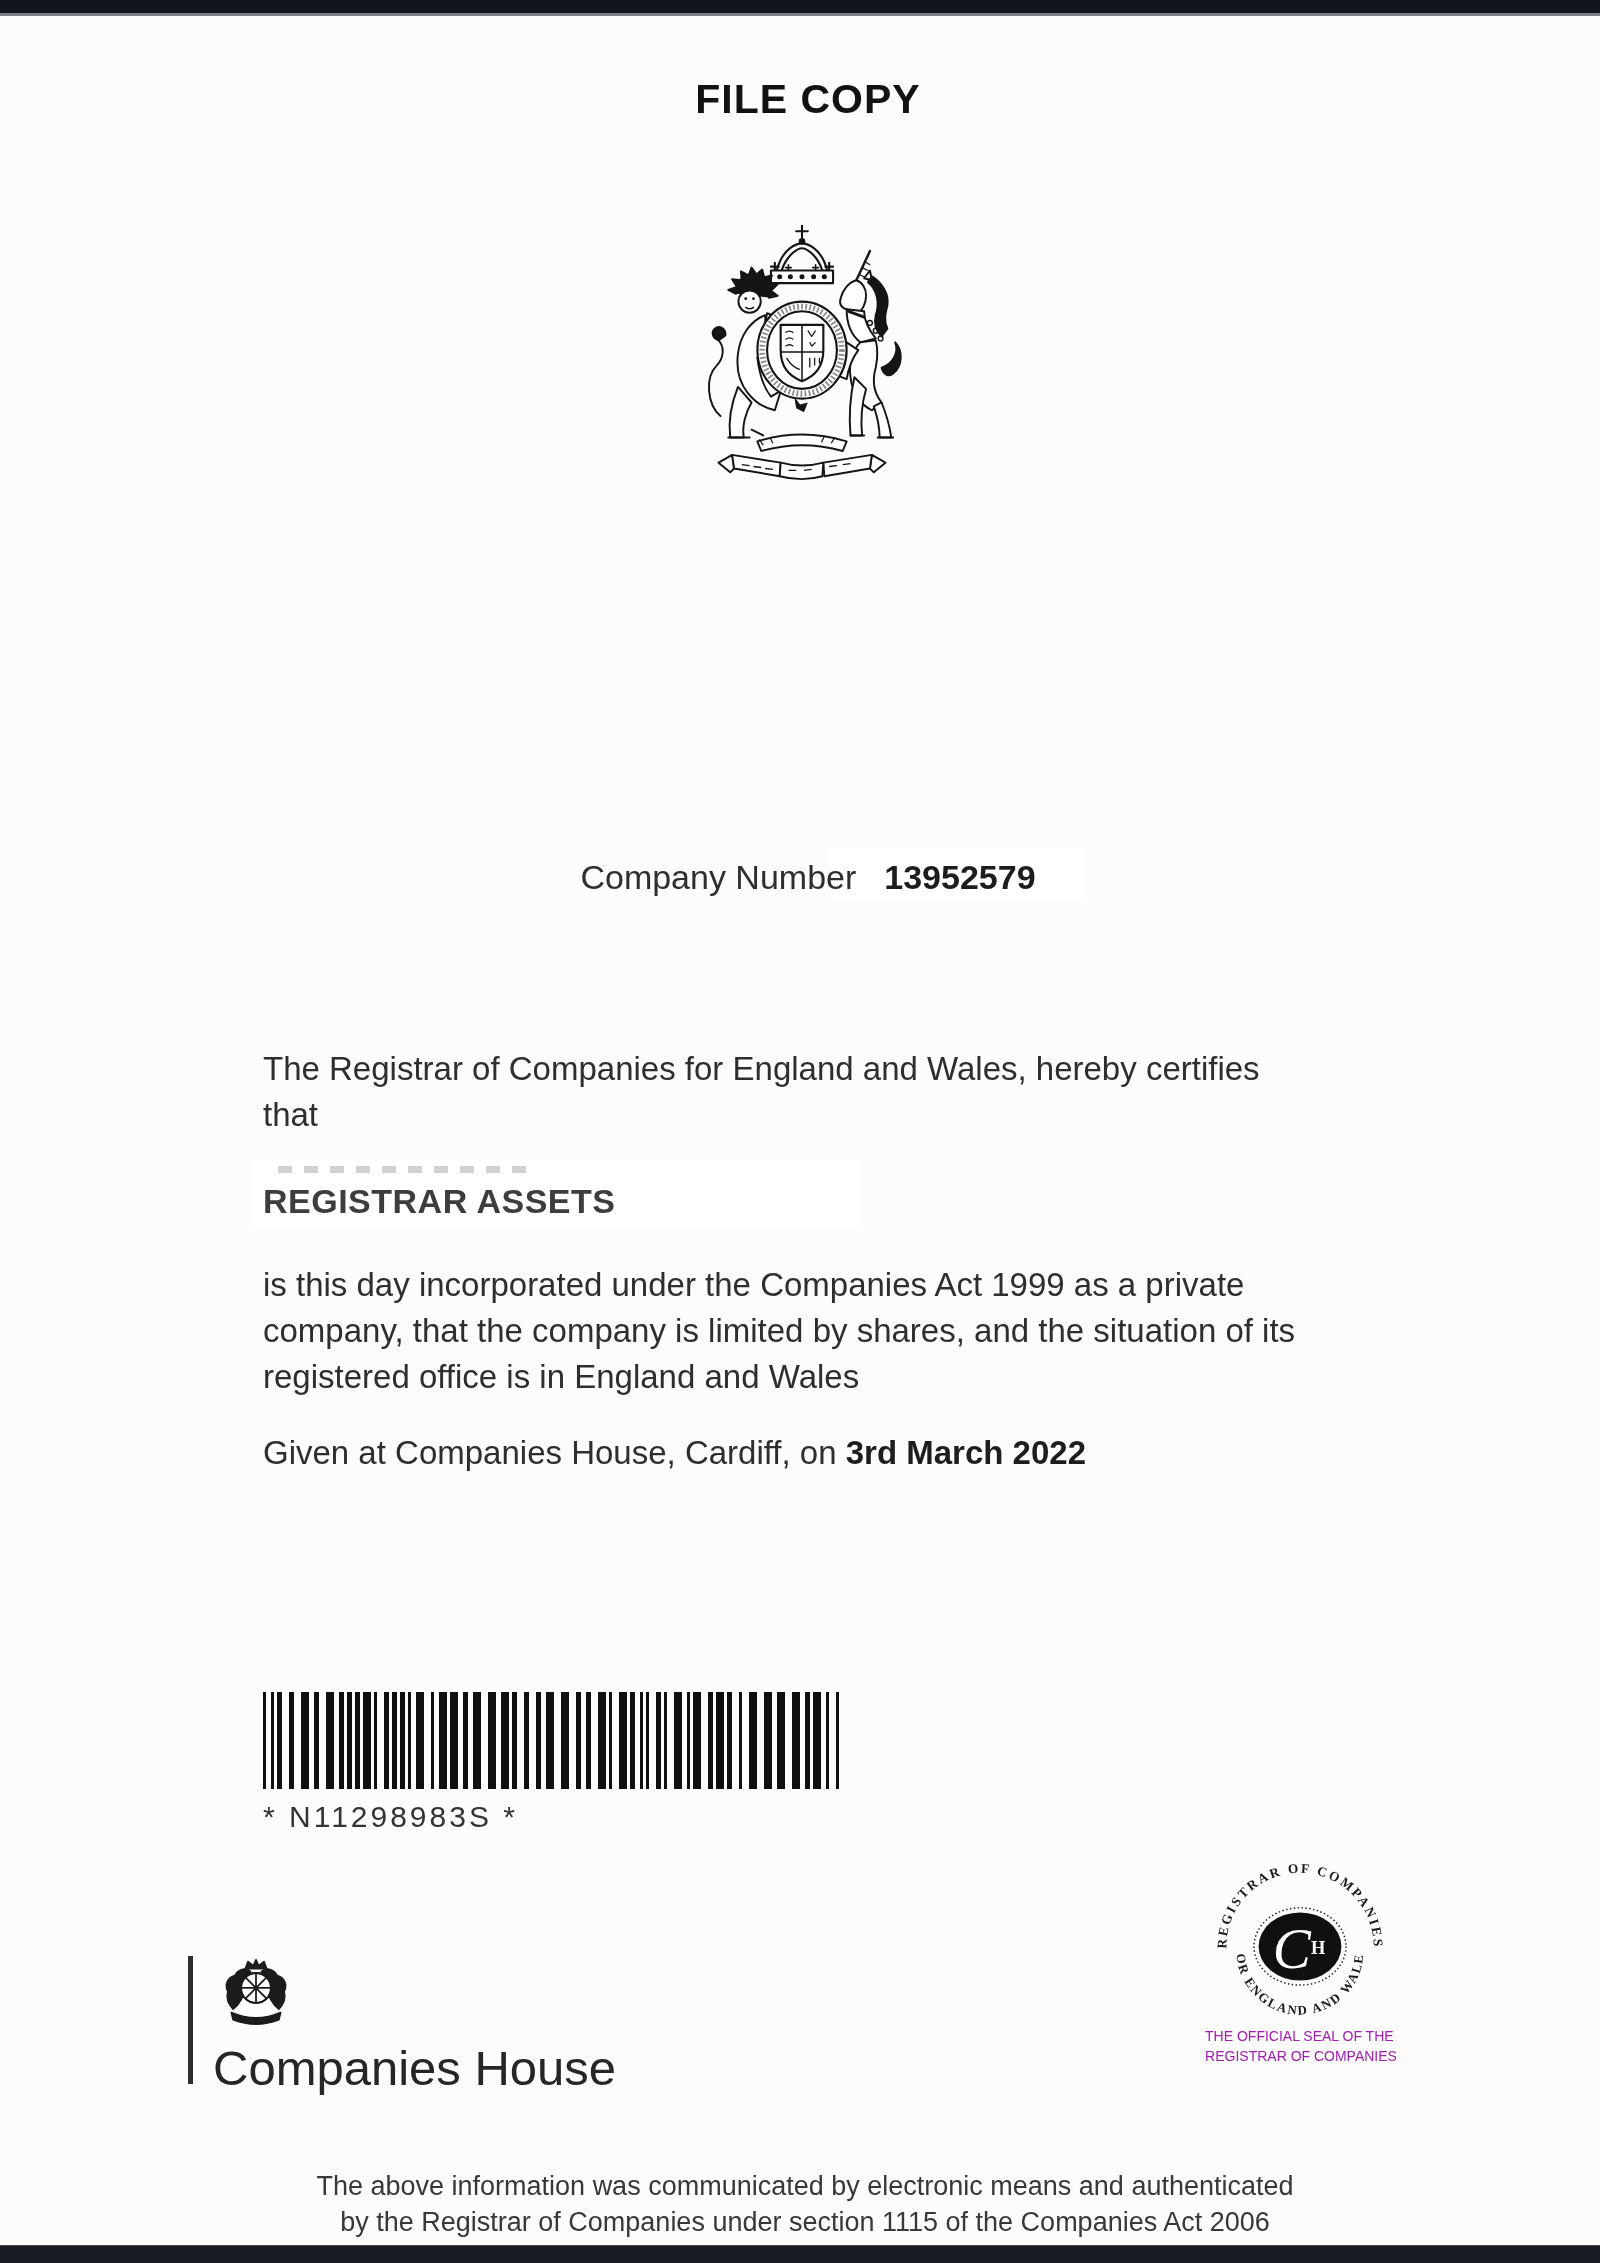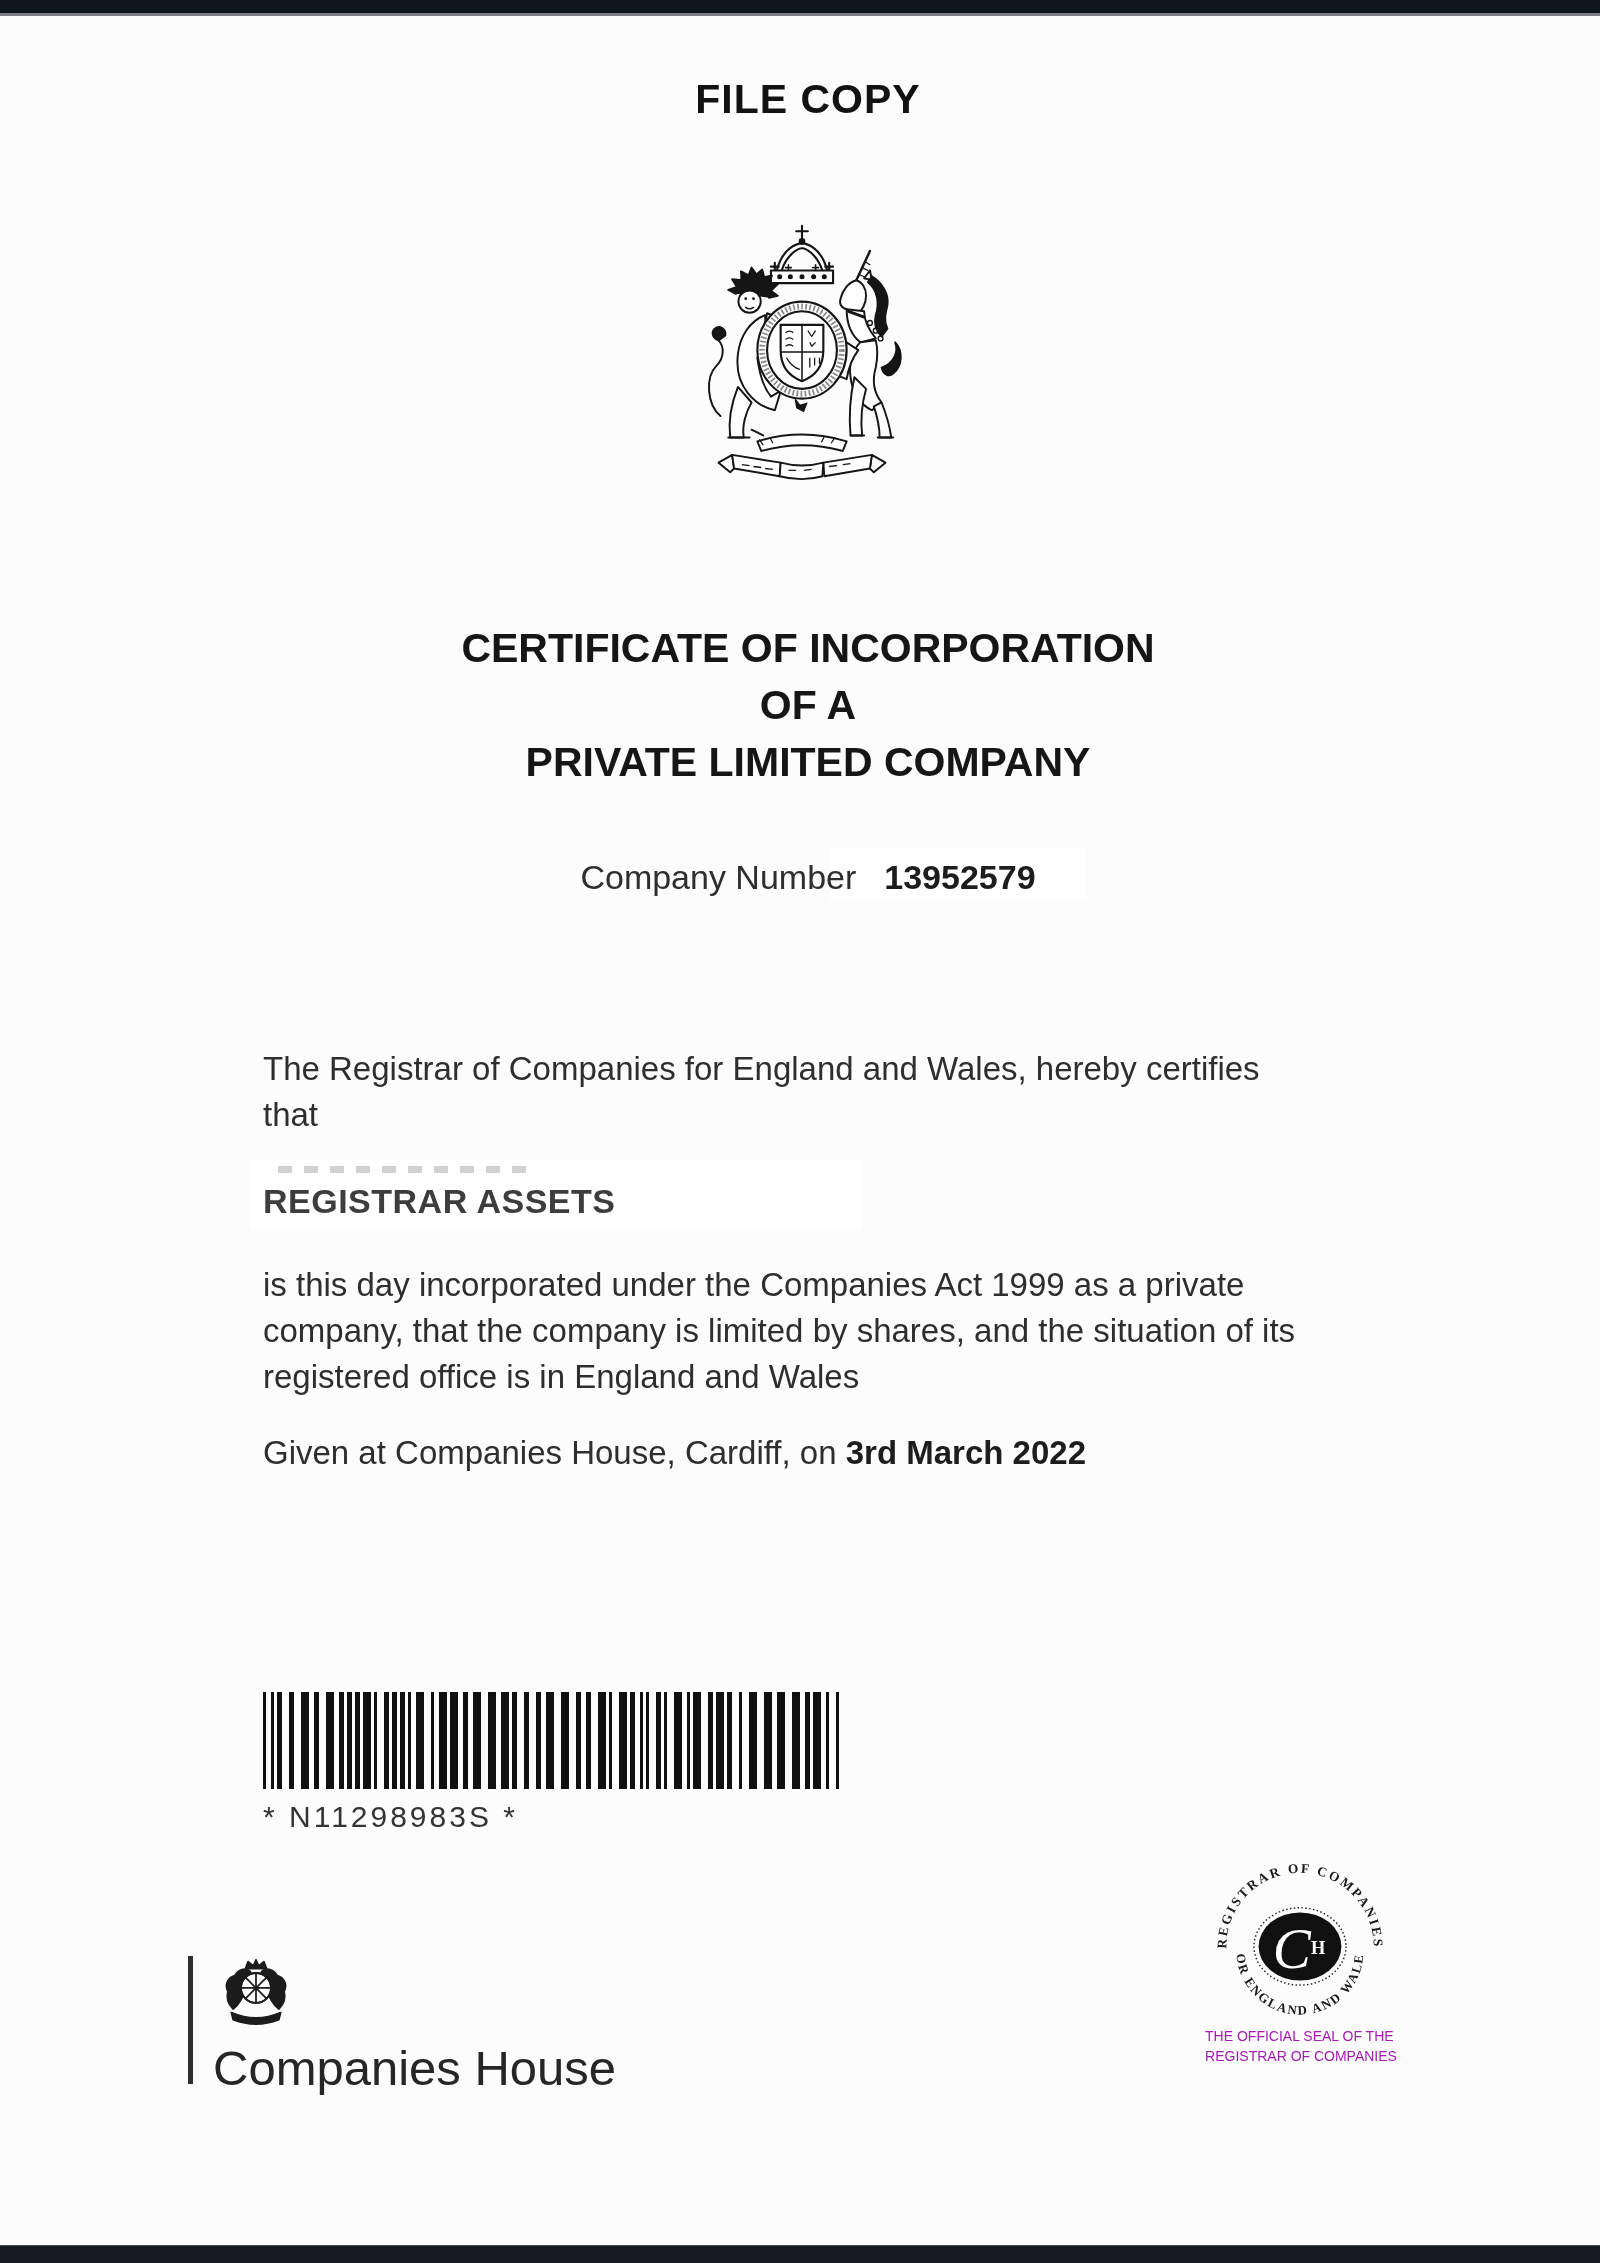--- a/index.html
+++ b/index.html
@@ -117,25 +117,20 @@
       <path d="M104 226 Q150 212 196 226 L192 236 Q150 224 108 236 Z"></path>
       <path d="M110 230 l-4 -6 M120 228 l-3 -6 M180 228 l4 -6 M170 227 l3 -6" stroke-width="1.3"></path>
       <path d="M78 240 l-14 8 l12 10 l4 -4 z M222 240 l14 8 l-12 10 l-4 -4 z"></path>
       <path d="M78 240 L128 248 L127 262 L80 254 Z"></path>
       <path d="M172 248 L222 240 L220 254 L173 262 Z"></path>
       <path d="M128 248 Q150 254 172 248 L171 262 Q150 268 127 262 Z"></path>
       <path d="M88 250 l8 1 M100 252 l8 1 M112 254 l8 1 M136 256 h8 M152 256 l8 -1 M178 252 l8 -1 M192 250 l8 -1" stroke-width="1.4"></path>
     </g>
   </svg>
 
-  <div class="title-block">
-    <div class="title-line">CERTIFICATE OF INCORPORATION</div>
-    <div class="title-line">OF A</div>
-    <div class="title-line">PRIVATE LIMITED COMPANY</div>
-  </div>
 
   <div class="patch patch-number"></div>
   <div class="compnum">
     <span>Company Number</span><b>13952579</b>
   </div>
 
   <div class="body-line" style="top:1046px">The Registrar of Companies for England and Wales, hereby certifies</div>
   <div class="body-line" style="top:1092px">that</div>
 
   <div class="patch patch-name"></div>
@@ -238,15 +233,19 @@
     </text>
     <text font-family="Liberation Serif, DejaVu Serif, serif" font-weight="bold" font-size="14" letter-spacing="2" fill="#1a1a1a">
       <textPath href="#arcBot" startOffset="50%" text-anchor="middle">FOR ENGLAND AND WALES</textPath>
     </text>
   </svg>
   <div class="seal-caption">
     <div>THE OFFICIAL SEAL OF THE</div>
     <div>REGISTRAR OF COMPANIES</div>
   </div>
 
+  <div class="footer">
+    <div>The above information was communicated by electronic means and authenticated</div>
+    <div>by the Registrar of Companies under section 1115 of the Companies Act 2006</div>
+  </div>
 
   <div class="bottombar"></div>
 </div>
 
 </body></html>

